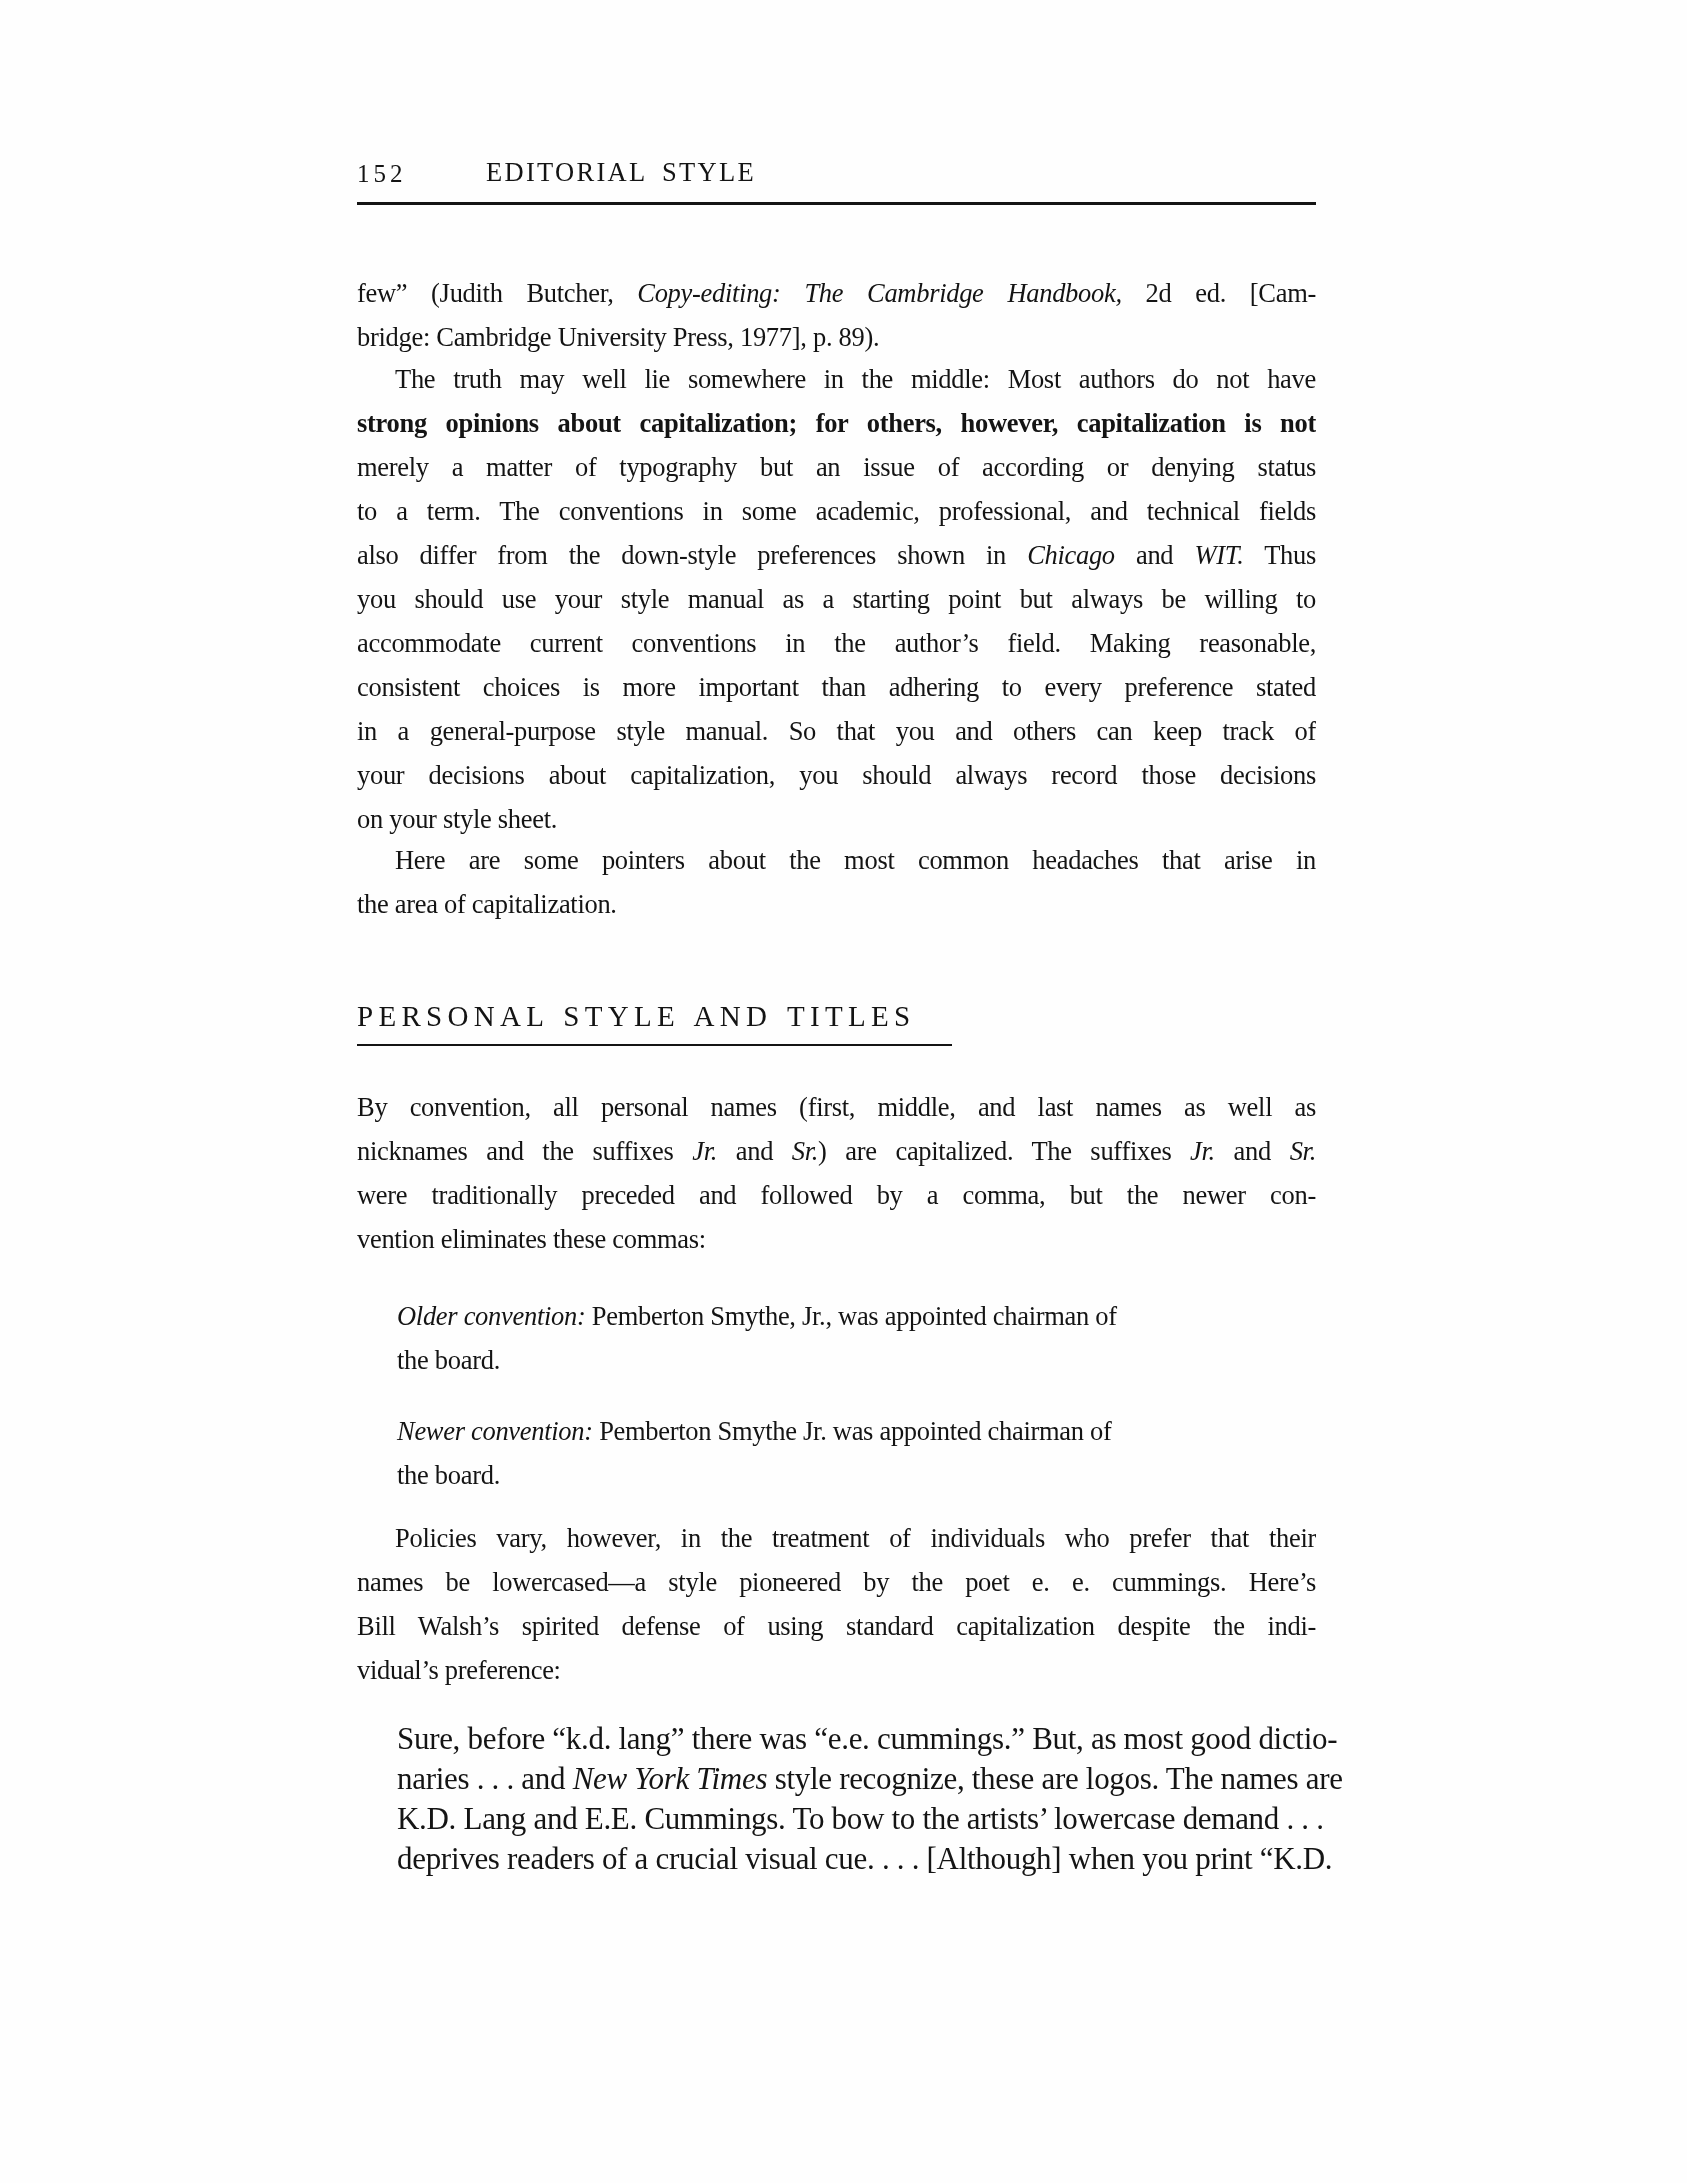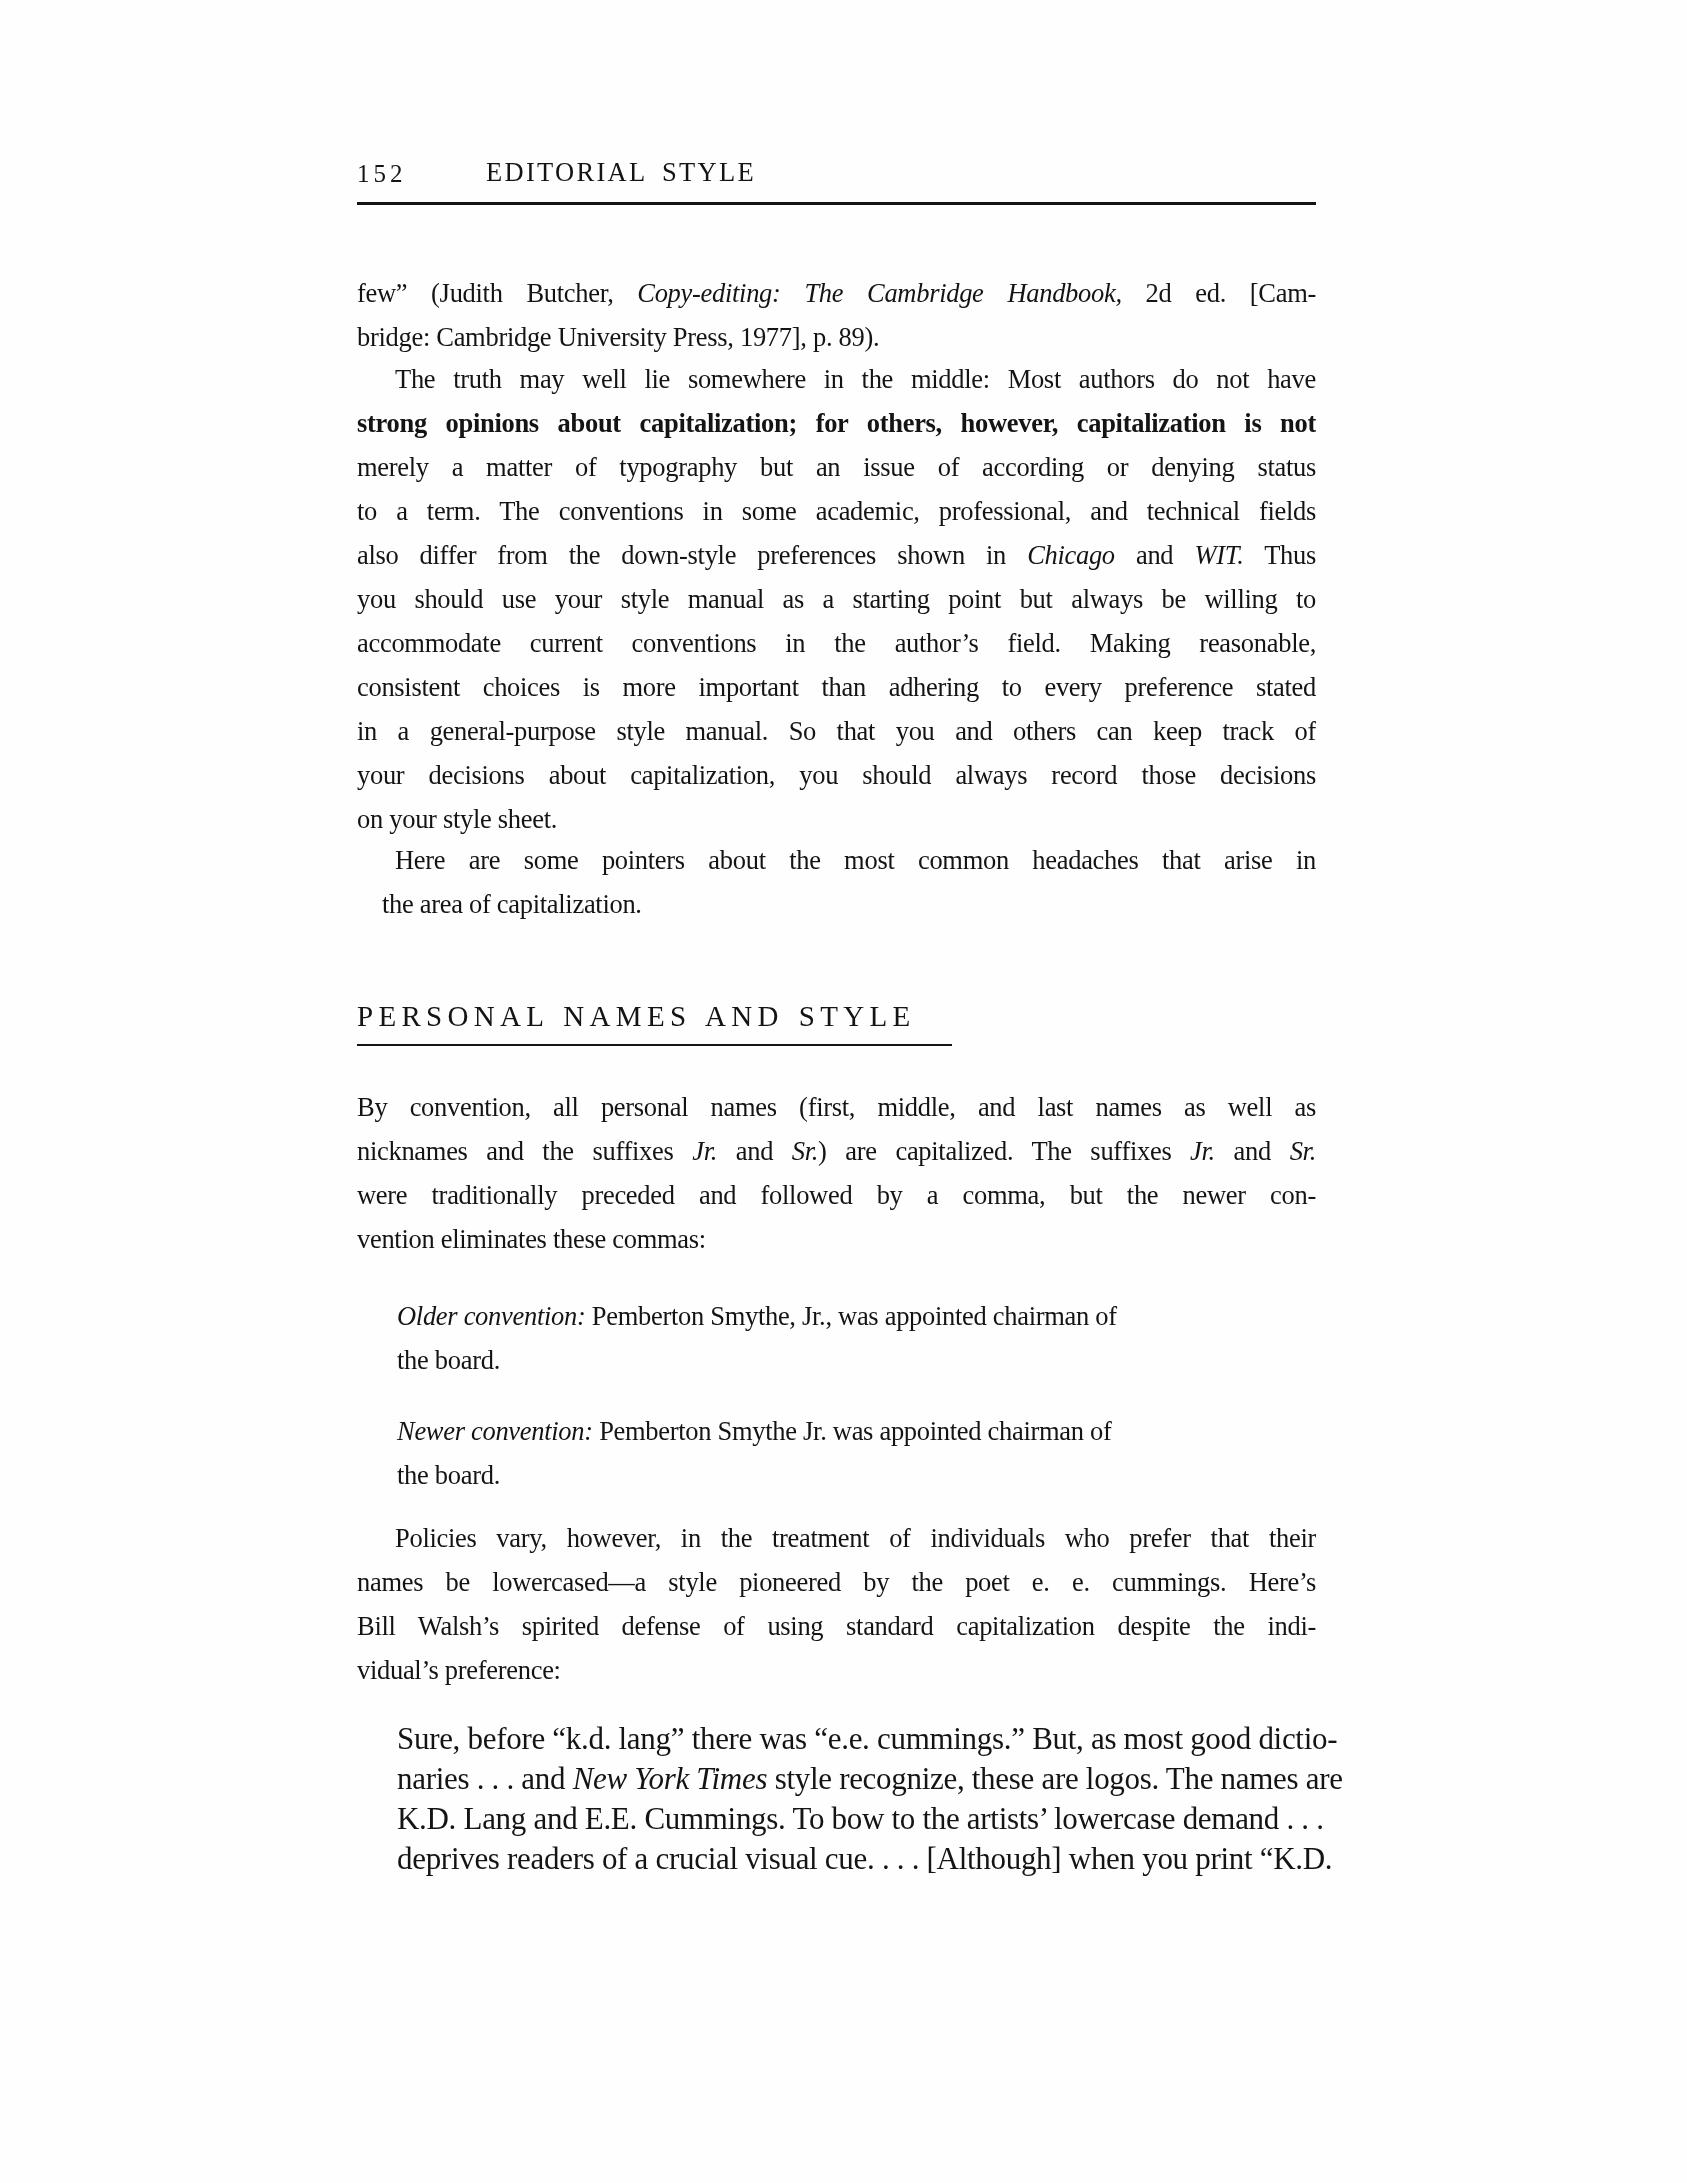--- a/index.html
+++ b/index.html
@@ -59,21 +59,21 @@
 
 <div class="page">
 
   <div class="running-header">
     <span class="page-num">152</span>
     <span class="running-title">EDITORIAL STYLE</span>
   </div>
 
   <div class="header-rule"></div>
 
-  <div class="section-heading">PERSONAL NAMES AND STYLE</div>
+  <div class="section-heading">PERSONAL STYLE AND TITLES</div>
   <div class="heading-rule"></div>
 
   <div id="blocks">
       <div class="block" style="top: 271px; left: 357px; width: 959px; font-size: 26.5px; line-height: 44px; letter-spacing: -0.3px;">
         <div class="line fill" style="height: 44px;"><span>few” (Judith Butcher, </span><span class="it">Copy-editing: The Cambridge Handbook,</span><span> 2d ed. [Cam-</span></div>
         <div class="line plain" style="height: 44px;"><span>bridge: Cambridge University Press, 1977], p. 89).</span></div>
       </div>
       <div class="block" style="top: 357px; left: 357px; width: 959px; font-size: 26.5px; line-height: 44px; letter-spacing: -0.3px;">
         <div class="line fill" style="height: 44px; text-indent: 38px;"><span>The truth may well lie somewhere in the middle: Most authors do not have</span></div>
         <div class="line fill" style="height: 44px; font-weight: bold;"><span>strong opinions about capitalization; for others, however, capitalization is not</span></div>
@@ -82,21 +82,21 @@
         <div class="line fill" style="height: 44px;"><span>also differ from the down-style preferences shown in </span><span class="it">Chicago</span><span> and </span><span class="it">WIT.</span><span> Thus</span></div>
         <div class="line fill" style="height: 44px;"><span>you should use your style manual as a starting point but always be willing to</span></div>
         <div class="line fill" style="height: 44px;"><span>accommodate current conventions in the author’s field. Making reasonable,</span></div>
         <div class="line fill" style="height: 44px;"><span>consistent choices is more important than adhering to every preference stated</span></div>
         <div class="line fill" style="height: 44px;"><span>in a general-purpose style manual. So that you and others can keep track of</span></div>
         <div class="line fill" style="height: 44px;"><span>your decisions about capitalization, you should always record those decisions</span></div>
         <div class="line plain" style="height: 44px;"><span>on your style sheet.</span></div>
       </div>
       <div class="block" style="top: 838px; left: 357px; width: 959px; font-size: 26.5px; line-height: 44px; letter-spacing: -0.3px;">
         <div class="line fill" style="height: 44px; text-indent: 38px;"><span>Here are some pointers about the most common headaches that arise in</span></div>
-        <div class="line plain" style="height: 44px; margin-left: 25px;"><span>the area of capitalization.</span></div>
+        <div class="line plain" style="height: 44px;"><span>the area of capitalization.</span></div>
       </div>
       <div class="block" style="top: 1085px; left: 357px; width: 959px; font-size: 26.5px; line-height: 44px; letter-spacing: -0.3px;">
         <div class="line fill" style="height: 44px;"><span>By convention, all personal names (first, middle, and last names as well as</span></div>
         <div class="line fill" style="height: 44px;"><span>nicknames and the suffixes </span><span class="it">Jr.</span><span> and </span><span class="it">Sr.</span><span>) are capitalized. The suffixes </span><span class="it">Jr.</span><span> and </span><span class="it">Sr.</span></div>
         <div class="line fill" style="height: 44px;"><span>were traditionally preceded and followed by a comma, but the newer con-</span></div>
         <div class="line plain" style="height: 44px;"><span>vention eliminates these commas:</span></div>
       </div>
       <div class="block" style="top: 1294px; left: 397px; width: 920px; font-size: 26.5px; line-height: 44px; letter-spacing: -0.3px;">
         <div class="line plain" style="height: 44px;"><span class="it">Older convention:</span><span> Pemberton Smythe, Jr., was appointed chairman of</span></div>
         <div class="line plain" style="height: 44px;"><span>the board.</span></div>

